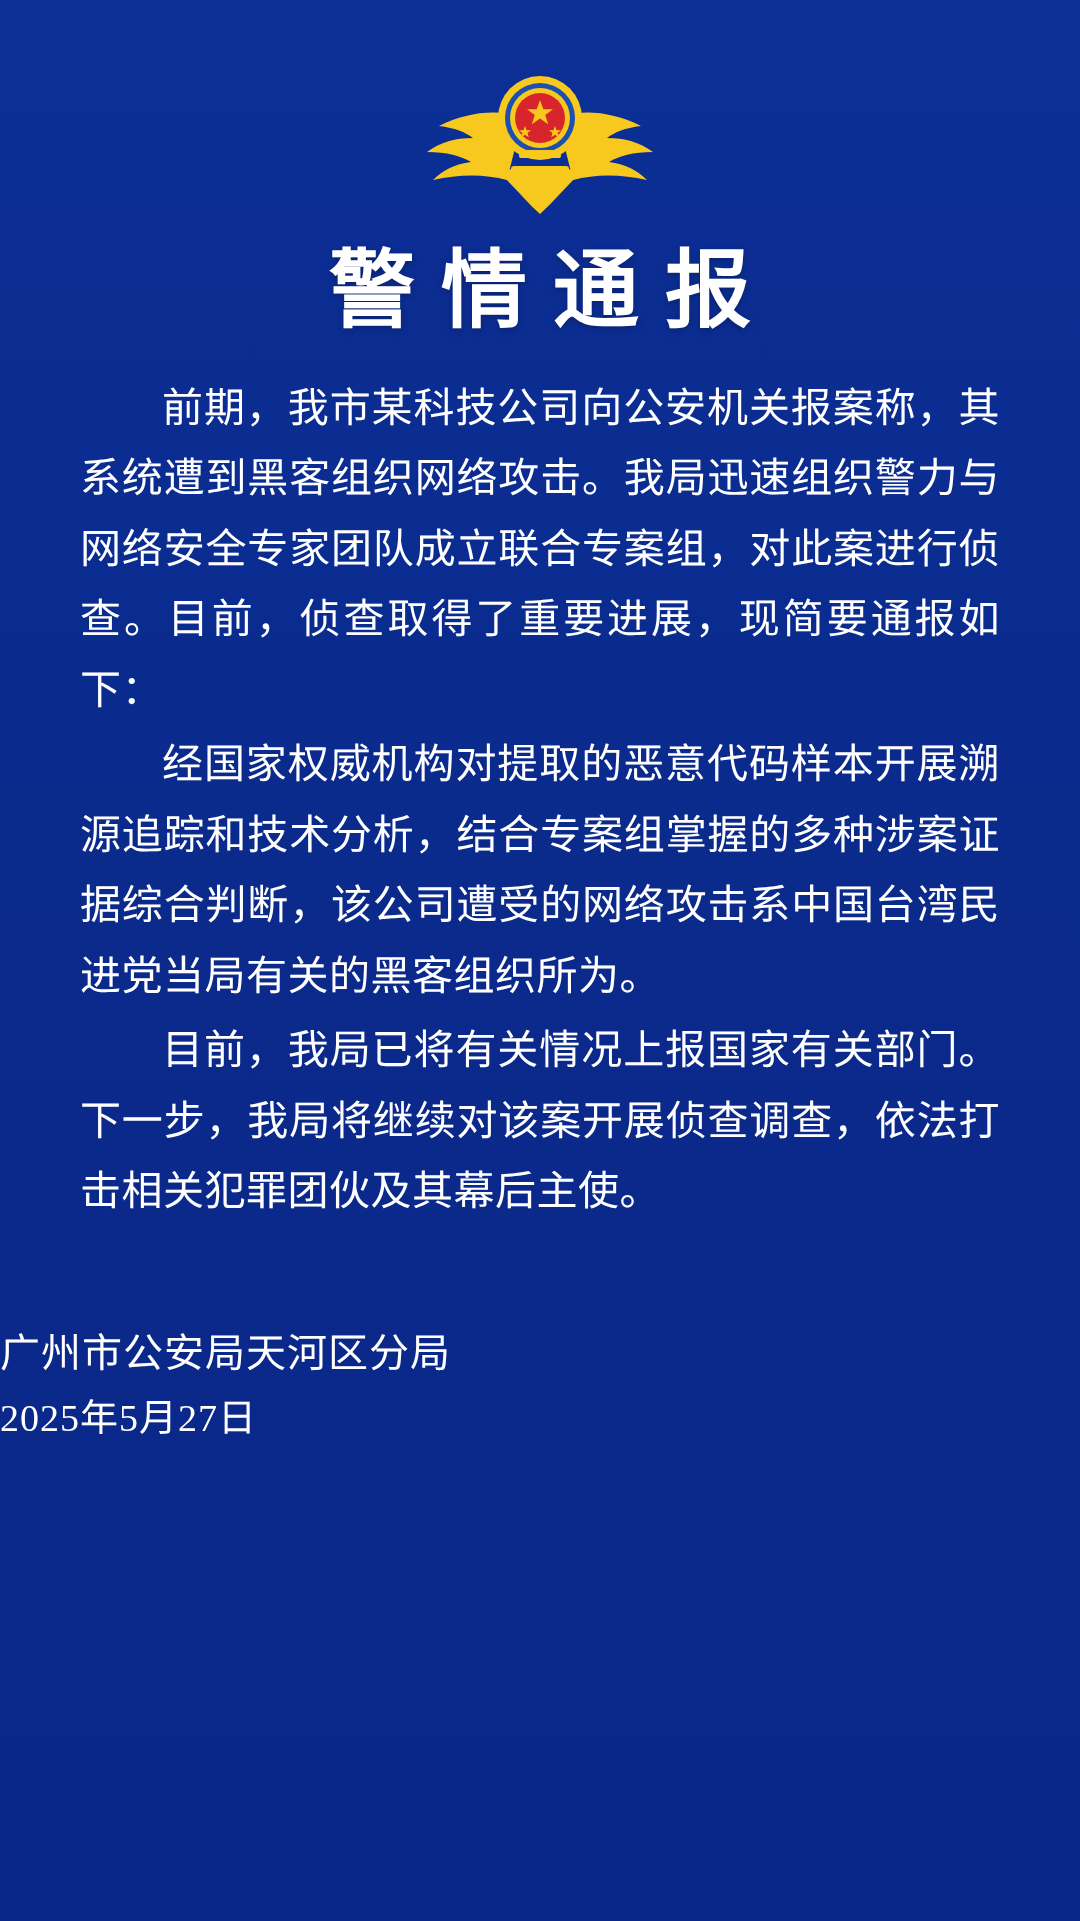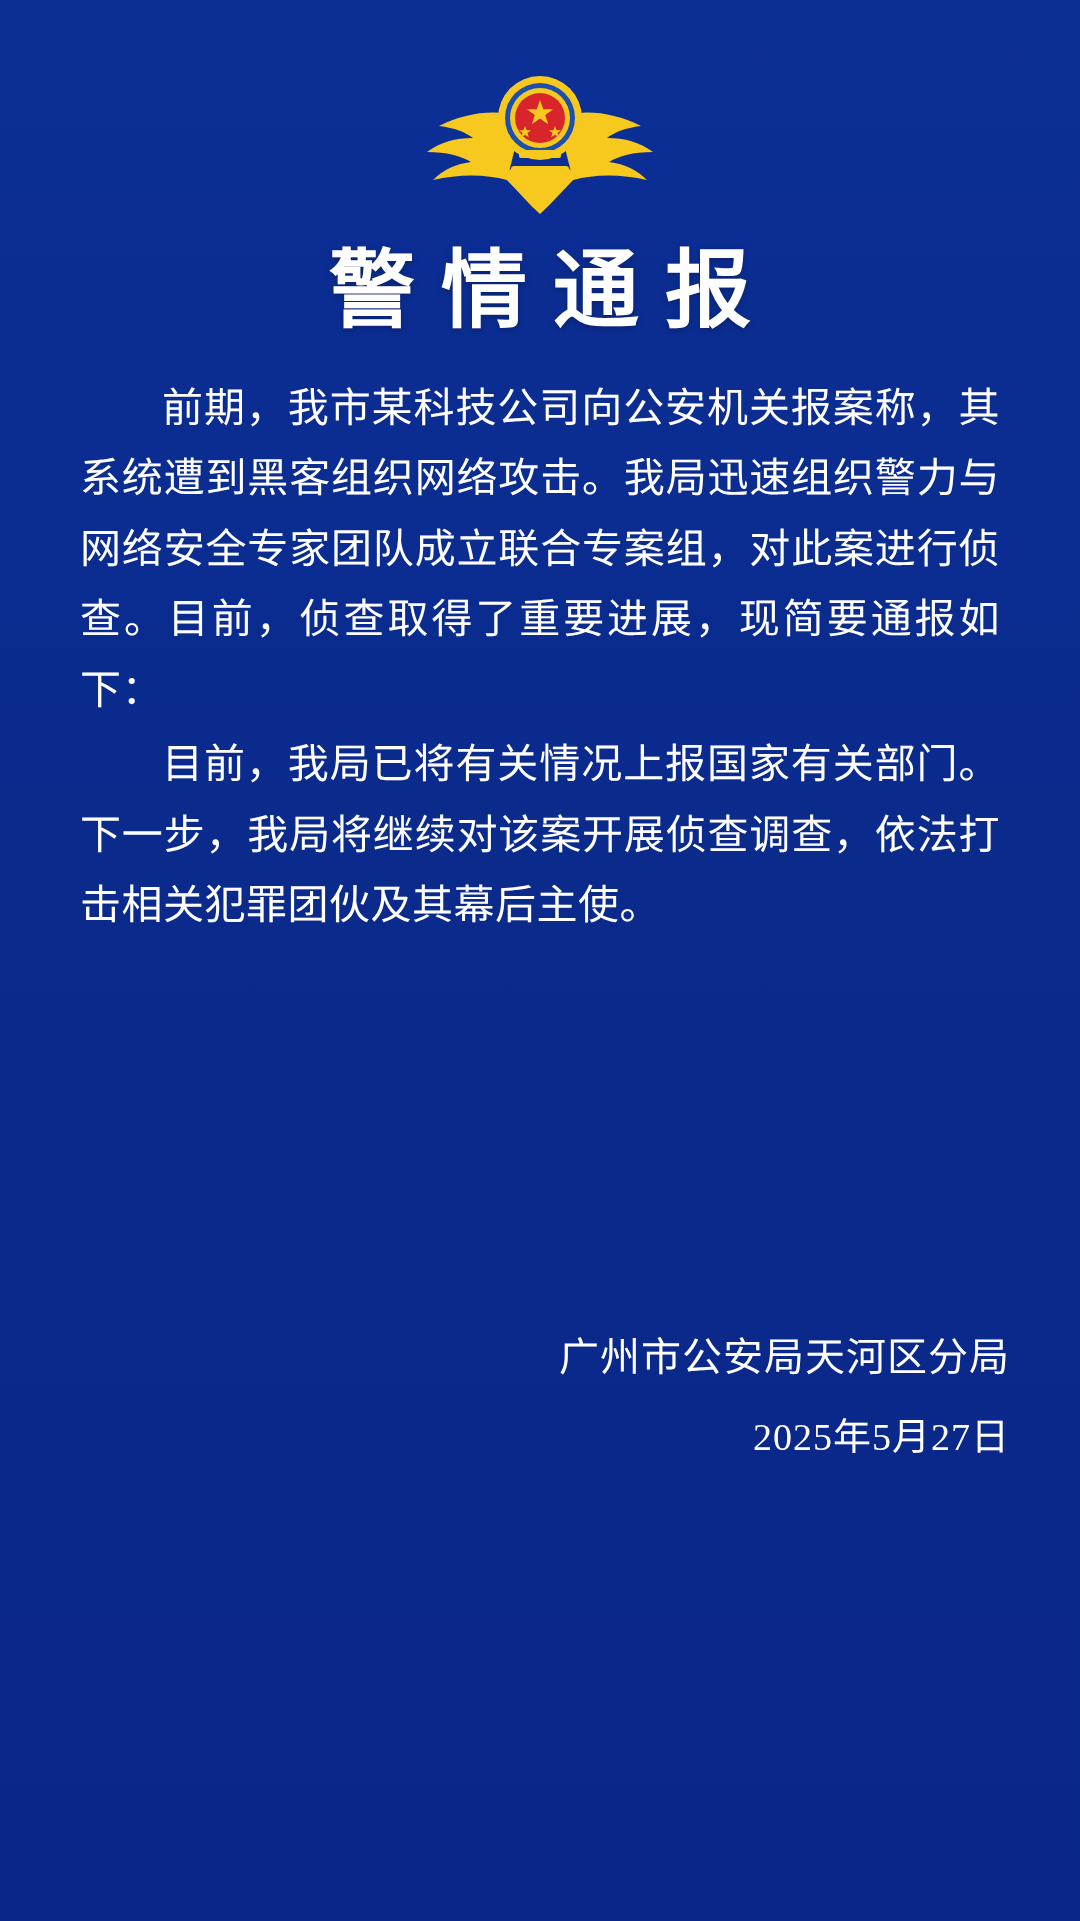--- a/index.html
+++ b/index.html
@@ -66,32 +66,32 @@
     margin: 0 0 4px 0;
     font-family: "Liberation Serif", "DejaVu Serif", serif;
     letter-spacing: 0.5px;
   }
 
   
   .signature {
     position: absolute;
     left: 0;
     right: 0;
-    bottom: 455px;
-    text-align: right;
+    bottom: 474px;
+    text-align: left;
     padding-right: 70px;
   }
   .sig-org {
     font-size: 40px;
     line-height: 1.55;
     color: #ffffff;
     letter-spacing: 1px;
   }
   .sig-date {
-    margin-top: 20px;
+    margin-top: 5px;
     font-size: 38px;
     line-height: 1.5;
     color: #ffffff;
     letter-spacing: 1px;
   }
 </style>
 </head>
 <body>
 
 <div class="poster">
@@ -128,20 +128,21 @@
 
         <rect x="104" y="88" width="42" height="8" rx="2" fill="#f7c81e"></rect>
       </svg>
     </div>
   </div>
 
   <div class="title">警情通报</div>
 
   <div class="body-text">
     <p class="para">前期，我市某科技公司向公安机关报案称，其系统遭到黑客组织网络攻击。我局迅速组织警力与网络安全专家团队成立联合专案组，对此案进行侦查。目前，侦查取得了重要进展，现简要通报如下：</p>
+    <p class="para">经国家权威机构对提取的恶意代码样本开展溯源追踪和技术分析，结合专案组掌握的多种涉案证据综合判断，该公司遭受的网络攻击系中国台湾民进党当局有关的黑客组织所为。</p>
     <p class="para">目前，我局已将有关情况上报国家有关部门。下一步，我局将继续对该案开展侦查调查，依法打击相关犯罪团伙及其幕后主使。</p>
   </div>
 
   <div class="signature">
     <div class="sig-org">广州市公安局天河区分局</div>
     <div class="sig-date">2025年5月27日</div>
   </div>
 
 </div>
 

